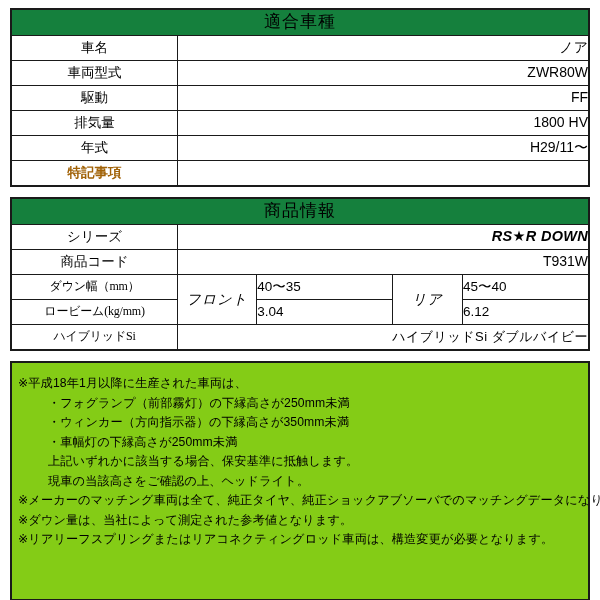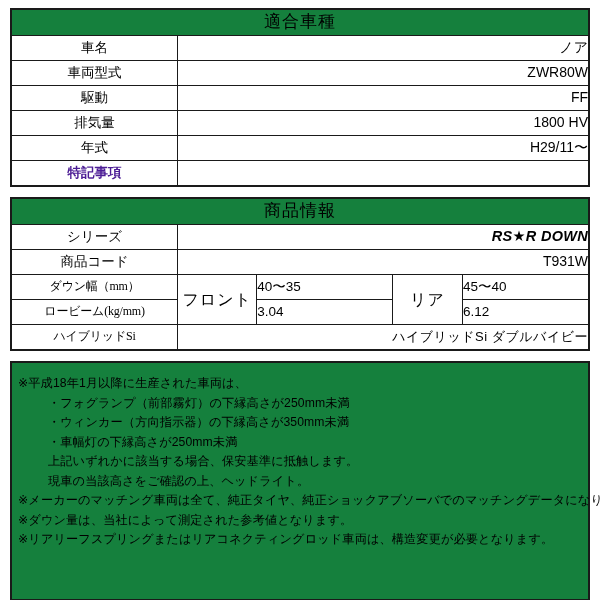--- a/index.html
+++ b/index.html
@@ -57,21 +57,21 @@
     height: 24px;
     background: #ffffff;
     white-space: nowrap;
     font-family: Liberation Serif, serif;
   }
   .row-label.compact {
     font-size: 12px;
     letter-spacing: -0.2px;
   }
   .row-label.alert {
-    color: #4c1d95;
+    color: #a16207;
     font-weight: bold;
   }
 
   .row-value {
     text-align: right;
     font-size: 14px;
     padding-left: 5px;
     height: 24px;
     white-space: nowrap;
   }
@@ -81,44 +81,45 @@
     font-size: 14.5px;
     letter-spacing: 0.3px;
   }
   .row-value.jp {
     font-size: 13px;
     letter-spacing: 0.5px;
   }
 
   .axle-label {
     text-align: center;
-    font-size: 16px;
+    font-size: 14px;
     letter-spacing: 1px;
     white-space: nowrap;
+    font-style: italic;
   }
   .axle-value {
     text-align: left;
     font-size: 13.5px;
     padding-left: 4px;
     height: 21px;
     white-space: nowrap;
   }
 
   .tbl-gap {
     height: 10px;
     line-height: 10px;
     font-size: 0;
   }
 
   
   .notes-box {
     width: 580px;
     box-sizing: border-box;
     border: 2px solid #1a1a1a;
-    background: #15803d;
+    background: #84cc16;
     margin-top: 10px;
     padding: 11px 6px 10px 6px;
     height: 240px;
   }
   .note-line {
     font-size: 12.2px;
     line-height: 19.5px;
     white-space: nowrap;
     letter-spacing: 0.1px;
   }

